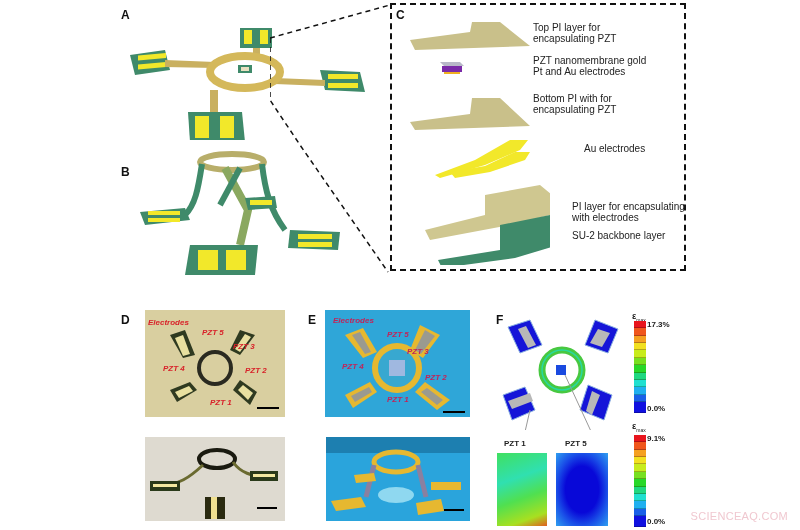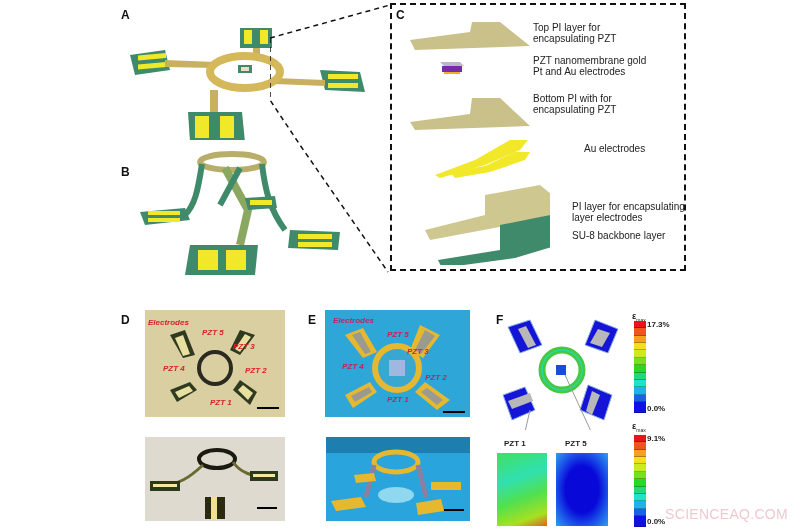--- a/index.html
+++ b/index.html
@@ -11,21 +11,21 @@
   .photo{position:absolute;overflow:hidden;font-style:italic;}
   .red-lbl{position:absolute;color:#d8222a;font-weight:bold;font-size:8px;white-space:nowrap;}
   .mag-lbl{position:absolute;color:#c0255a;font-weight:bold;font-size:8px;white-space:nowrap;}
   .scalebar{position:absolute;height:2px;background:#000;}
   .cbar{position:absolute;width:12px;}
   .cbar div{height:8%;width:100%;border-bottom:1px solid rgba(0,0,0,0.25);box-sizing:border-box;}
   .cb-lbl{position:absolute;font-size:8px;font-weight:bold;color:#222;}
   .eps{position:absolute;font-size:9px;font-weight:bold;}
   .eps sub{font-size:5px;font-weight:normal;}
   .pzt-lbl{position:absolute;font-size:8px;font-weight:bold;color:#222;}
-  .watermark{position:absolute;right:12px;bottom:8px;font-size:14px;color:#f0c8d0;letter-spacing:0.3px;}
+  .watermark{position:absolute;right:12px;bottom:8px;font-size:11px;color:#f0c8d0;letter-spacing:0.3px;}
 </style>
 </head>
 <body>
 
 <span class="panel-label" style="left:121px;top:8px;">A</span>
 <svg class="abs" style="left:120px;top:10px;" width="260" height="130" viewBox="0 0 260 130">
 
   <polygon points="10,45 45,40 50,60 15,65" fill="#3f8a6a"></polygon>
   <rect x="18" y="47" width="28" height="5" fill="#f2e82a" transform="skewY(-5)"></rect>
   <rect x="18" y="56" width="28" height="5" fill="#f2e82a" transform="skewY(-5)"></rect>
@@ -104,24 +104,24 @@
 </div>
 <div class="layer-label" style="left:533px;top:93px;">
   <div>Bottom PI with for</div>
   <div>encapsulating PZT</div>
 </div>
 <div class="layer-label" style="left:538px;top:143px;margin-left:46px;">
   <div>Au electrodes</div>
 </div>
 <div class="layer-label" style="left:572px;top:201px;">
   <div>PI layer for encapsulating</div>
-  <div>layer electrodes</div>
+  <div>with electrodes</div>
 </div>
 <div class="layer-label" style="left:572px;top:230px;">
-  <div>SU-8 backbone layer</div>
+  <div>SU-2 backbone layer</div>
 </div>
 
 <span class="panel-label" style="left:121px;top:313px;">D</span>
 <div class="photo" style="left:145px;top:310px;width:140px;height:107px;background:#d9cfa0;">
   <svg class="abs" style="left:0;top:0;" width="140" height="107" viewBox="0 0 140 107">
     <circle cx="70" cy="58" r="16" fill="none" stroke="#2a2a20" stroke-width="4"></circle>
     <polygon points="25,25 40,20 50,45 38,48" fill="#2f3a20"></polygon>
     <polygon points="30,28 38,25 45,44 38,46" fill="#e8e0a0"></polygon>
     <polygon points="95,20 110,25 95,45 85,40" fill="#2f3a20"></polygon>
     <polygon points="100,24 106,27 95,42 90,39" fill="#e8e0a0"></polygon>

